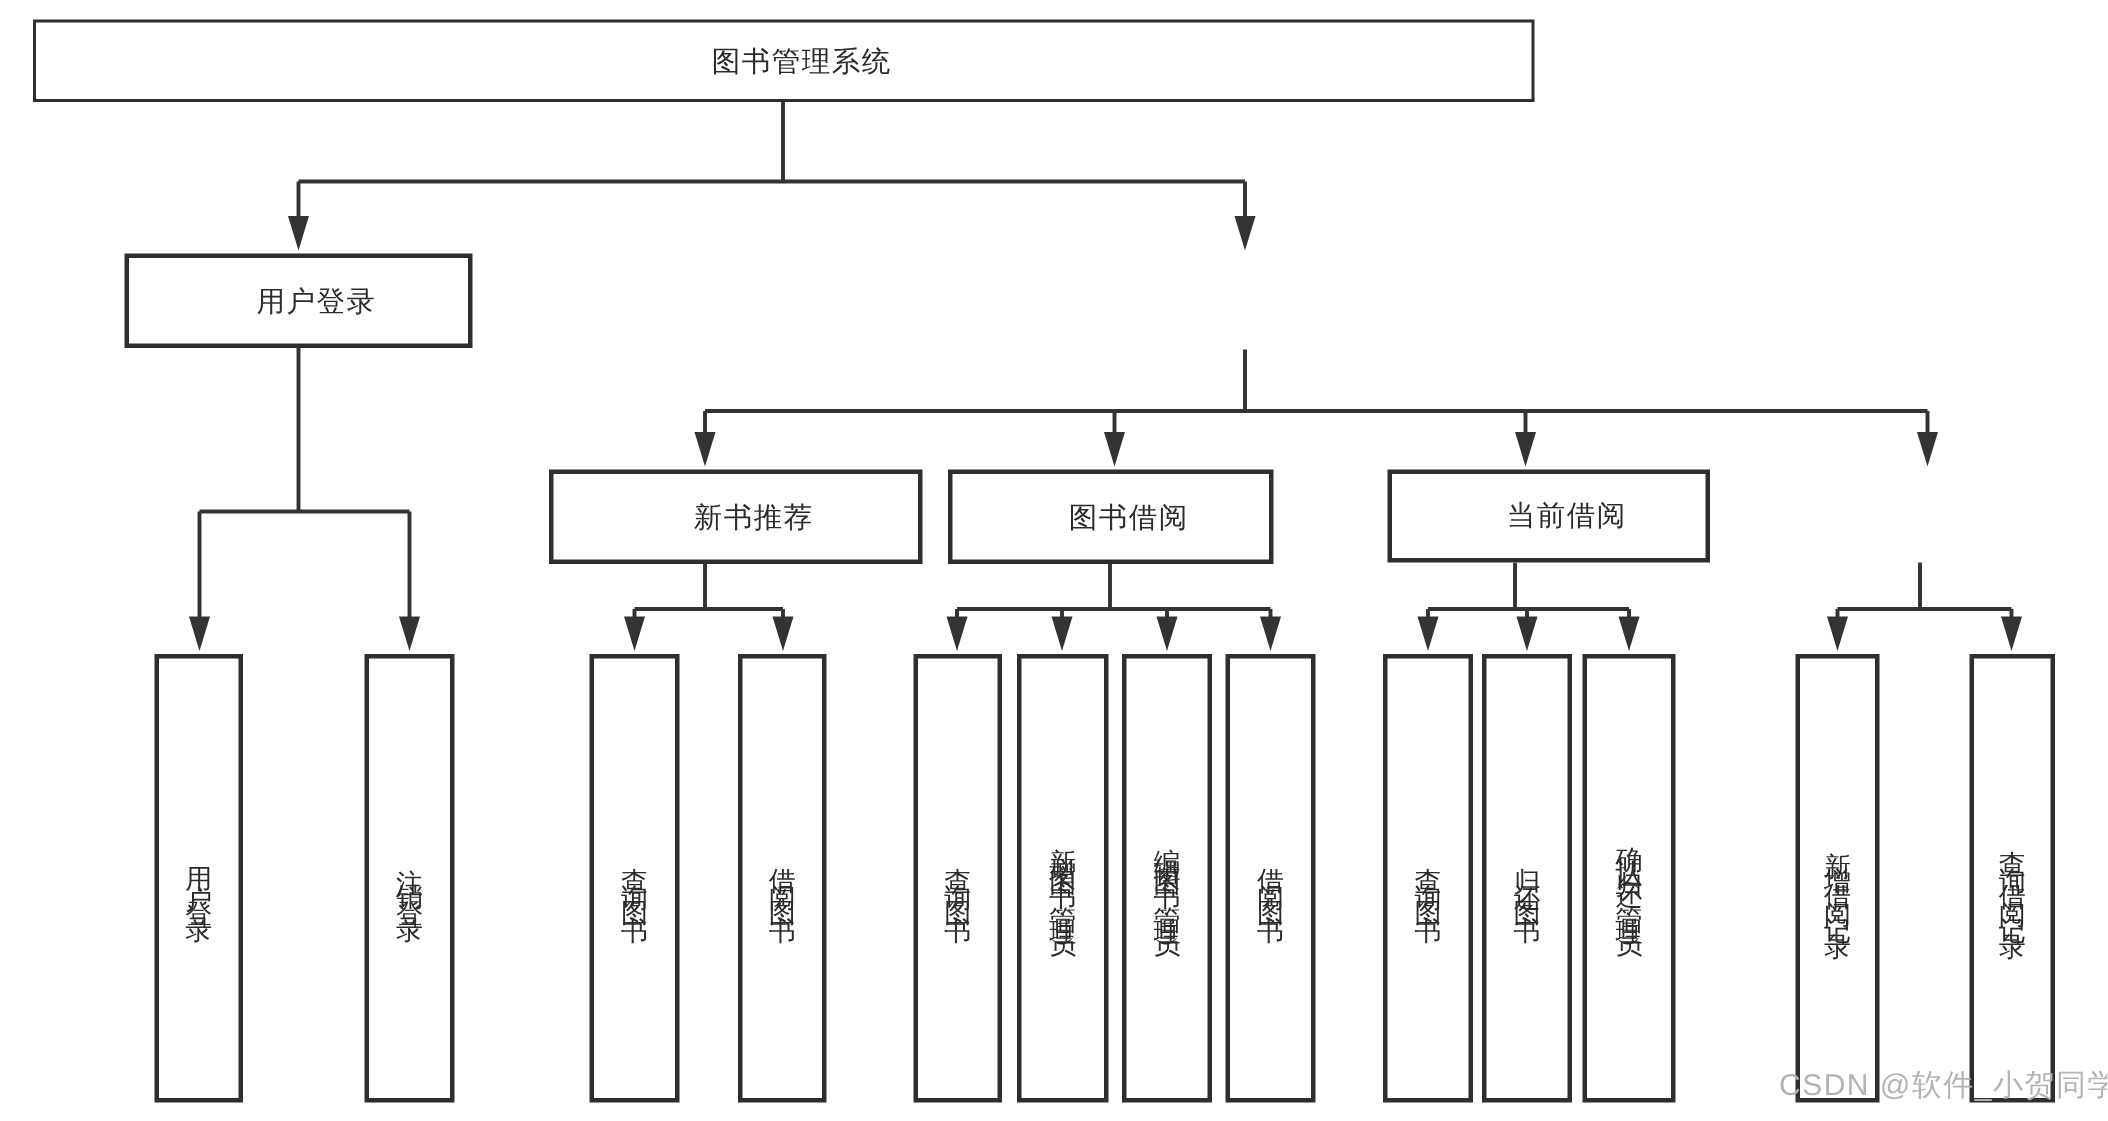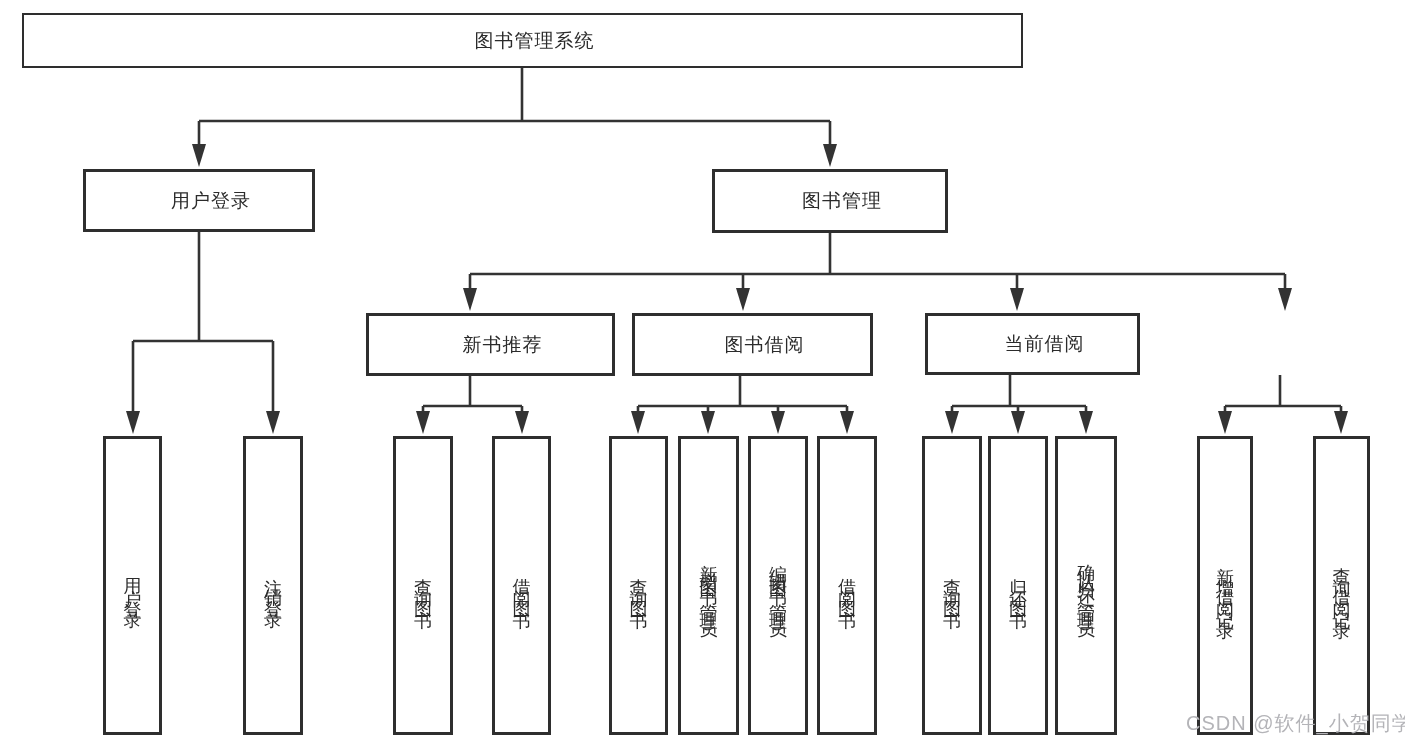--- a/index.html
+++ b/index.html
@@ -116,28 +116,25 @@
     </g>
   </svg>
 
   <div class="node hbox" style="left:22px; top:13px; width:1001px; height:55px; border-width:2.5px;">
     <span>图书管理系统</span>
   </div>
 
   <div class="node hbox" style="left:83px; top:169px; width:232px; height:63px;">
     <span>用户登录</span>
   </div>
-  <div class="node hbox" style="left:712px; top:169px; width:236px; height:64px;">
-    <span>图书管理</span>
-  </div>
 
   <div class="node hbox" style="left:366px; top:313px; width:249px; height:63px;">
     <span>新书推荐</span>
   </div>
-  <div class="node hbox" style="left:632px; top:313px; width:241px; height:63px;">
+  <div class="node hbox" style="left:632px; top:313px; width:217px; height:63px;">
     <span>图书借阅</span>
   </div>
   <div class="node hbox" style="left:903px; top:313px; width:215px; height:62px;margin-left:22px;">
     <span>当前借阅</span>
   </div>
 
   <div class="node vbox" style="left:103px; top:436px; width:59px; height:299px;">
     <span class="vtext">用户登录</span>
   </div>
   <div class="node vbox" style="left:243px; top:436px; width:60px; height:299px;">

